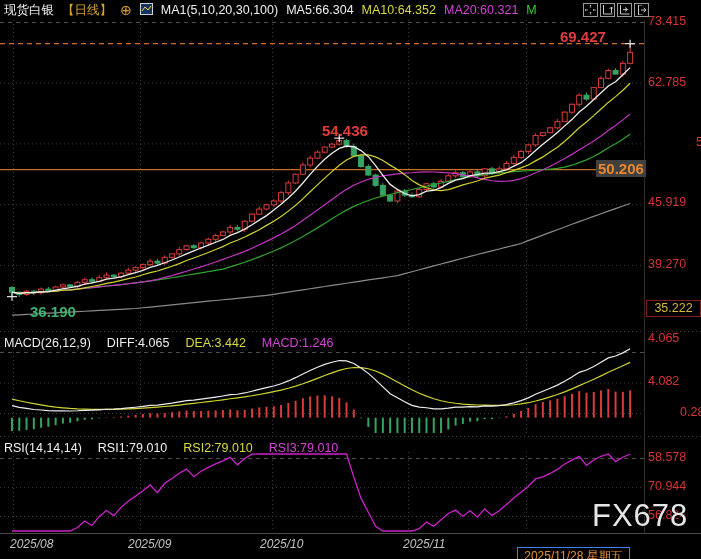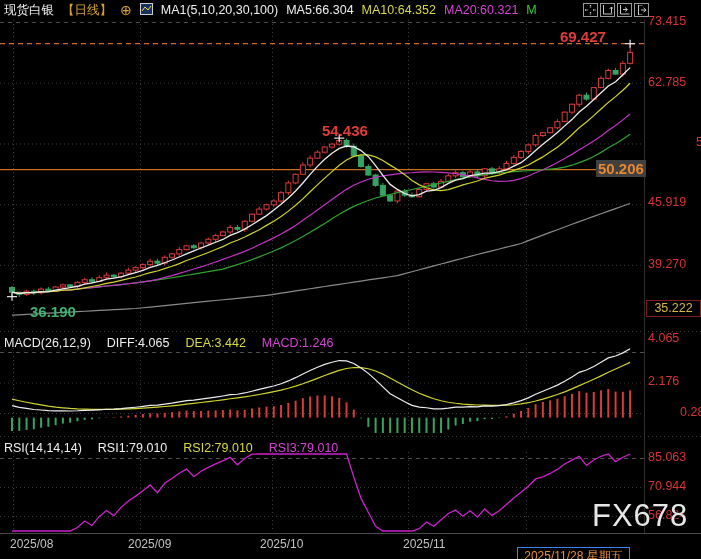--- a/index.html
+++ b/index.html
@@ -4,21 +4,21 @@
 <style>
   html,body{margin:0;padding:0;background:#000;}
   #app{position:relative;width:701px;height:559px;background:#000;overflow:hidden;
        font-family:"Liberation Sans",sans-serif;}
   #chart-svg{position:absolute;left:0;top:0;}
   .hdr{position:absolute;left:4px;top:2px;height:16px;display:flex;align-items:center;gap:8px;
        font-size:12.5px;white-space:nowrap;z-index:5;}
   .lbl{position:absolute;font-size:15px;font-weight:bold;z-index:4;}
   .axis-col .ax{position:absolute;left:648px;width:52px;font-size:12.5px;color:#d63434;z-index:4;}
   .panel-hdr{position:absolute;left:4px;display:flex;gap:16px;font-size:12.5px;white-space:nowrap;z-index:5;}
-  .month{position:absolute;top:537px;font-size:12px;color:#c2c2c2;z-index:5;}
+  .month{position:absolute;top:537px;font-size:12px;color:#c2c2c2;z-index:5;font-style:italic;}
   .toolbar{position:absolute;top:3px;left:583px;display:flex;gap:2px;z-index:6;}
   .tbtn{width:13px;height:12px;border:1px solid #9a9a9a;display:flex;align-items:center;justify-content:center;}
   .box-bottom-val{position:absolute;left:646px;top:300px;width:53px;height:15px;border:1px solid #7f1d1d;
        color:#d8b83c;font-size:12.5px;text-align:center;line-height:15px;z-index:4;background:#000;}
   .date-box{position:absolute;left:517px;top:547px;width:111px;height:16px;border:1px solid #3b82f6;
        color:#e8913a;font-size:12px;text-align:center;line-height:16px;z-index:5;background:#000;}
   .watermark{position:absolute;left:592px;top:498px;font-size:31px;color:#e6e6e6;z-index:6;
        letter-spacing:1px;text-shadow:1px 1px 2px #000;}
   .w{color:#efefef}.y{color:#d9d943}.m{color:#d643d6}.g{color:#33cc33}.gold{color:#d8a335}
 </style>
@@ -414,19 +414,19 @@
 
   <div class="watermark">FX678</div>
 
   <div class="axis-col" id="axis-labels">
       <div class="ax" style="top: 14px;">73.415</div>
       <div class="ax" style="top: 74.7284px;">62.785</div>
       <div class="ax" style="top: 135.458px; margin-left: 48px;">53.694</div>
       <div class="ax" style="top: 195px;">45.919</div>
       <div class="ax" style="top: 256.921px;">39.270</div>
       <div class="ax" style="top: 323px; margin-top: 8px;">4.065</div>
-      <div class="ax" style="top: 374.493px;">2.176</div>
+      <div class="ax" style="top: 374.493px;">4.082</div>
       <div class="ax" style="top: 405px; margin-left: 32px;">0.287</div>
-      <div class="ax" style="top: 450px;">85.063</div>
+      <div class="ax" style="top: 450px;">58.578</div>
       <div class="ax" style="top: 479px;">70.944</div>
       <div class="ax" style="top: 508.003px;">56.824</div>
     </div>
 </div>
 
 </body></html>

